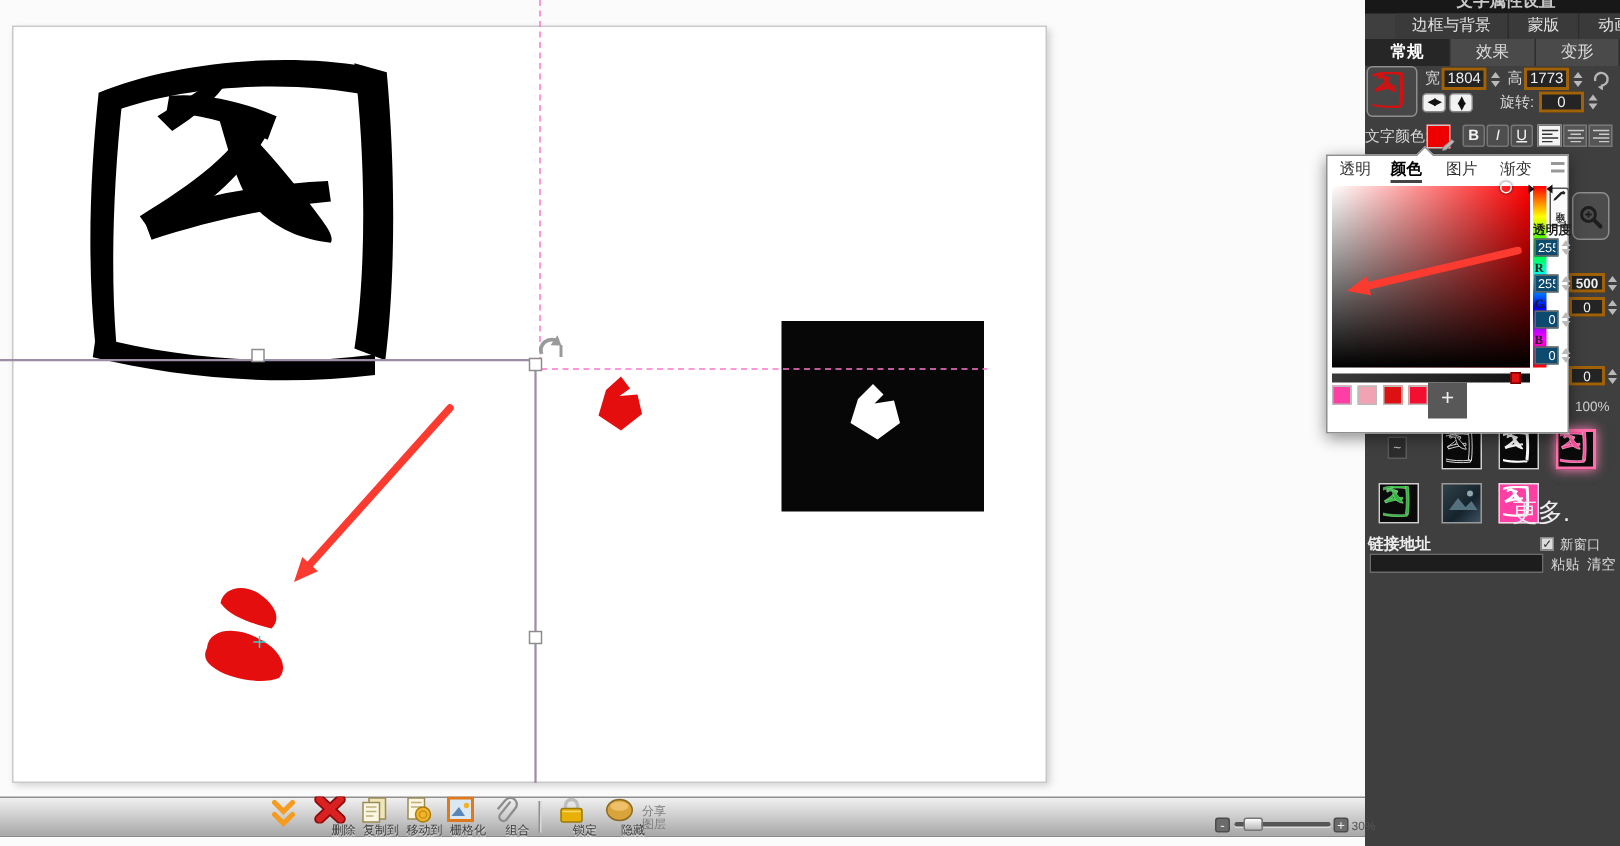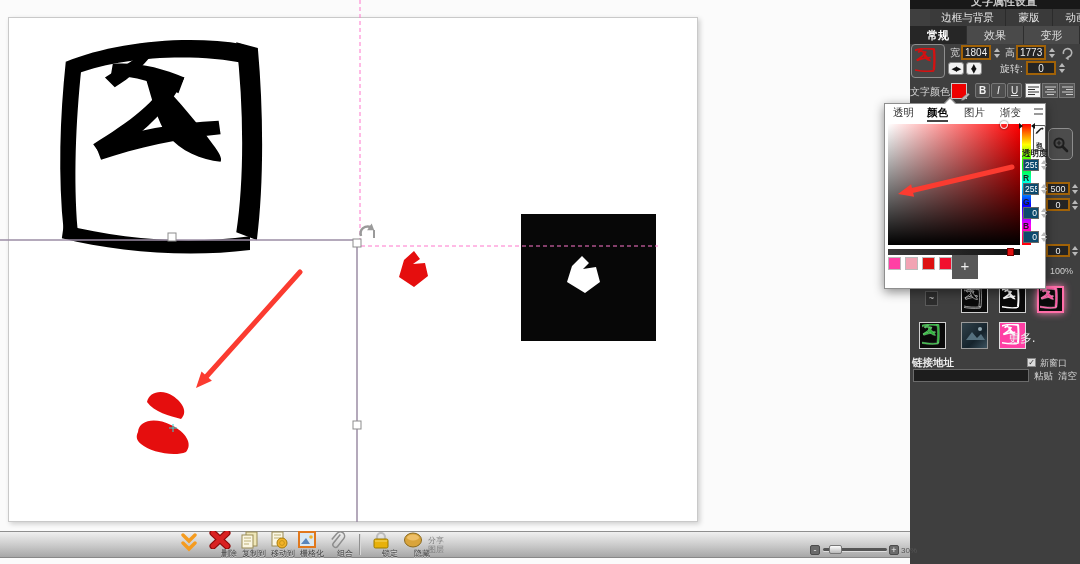--- a/index.html
+++ b/index.html
@@ -67,21 +67,21 @@
              box-shadow:0 0 2px rgba(0,0,0,.8);z-index:53;}
   .hue-bar{left:1022px;top:124px;width:9px;height:121px;z-index:52;
      background:linear-gradient(#f00,#ff0 17%,#0f0 34%,#0ff 50%,#00f 67%,#f0f 84%,#f00);}
   .hue-mark{left:1019px;top:123px;width:0;height:0;border-top:3px solid transparent;border-bottom:3px solid transparent;
             border-left:4px solid #111;z-index:53;}
   .hue-mark2{left:1031px;top:123px;width:0;height:0;border-top:3px solid transparent;border-bottom:3px solid transparent;
             border-right:4px solid #111;z-index:53;}
   .eyedrop-btn{left:1033px;top:125px;width:13px;height:26px;background:#fafafa;border:1px solid #555;
                border-radius:2px;z-index:52;display:flex;flex-direction:column;align-items:center;padding-top:1px;}
   .eyedrop-btn .vtext{writing-mode:vertical-rl;font-size:7px;color:#222;letter-spacing:0;line-height:9px;}
-  .pick-label{position:absolute;font-size:8.5px;font-weight:bold;color:#1c1c1c;z-index:52;white-space:nowrap;}
+  .pick-label{position:absolute;font-size:8.5px;font-weight:bold;color:#1c1c1c;z-index:52;white-space:nowrap;font-family:Liberation Serif, serif;}
   .pick-num{position:absolute;background:#0c4a6e;border:1px solid #666;color:#fff;font-size:8.5px;
             text-align:right;padding:0 1px;z-index:52;}
   .alpha-bar{left:888px;top:249px;width:132px;height:6px;background:linear-gradient(to right,#3a3a3a,#111);z-index:52;}
   .alpha-handle{left:1007px;top:248px;width:7px;height:8px;background:#e01111;border:1px solid #7a0000;z-index:53;}
   .swatch{position:absolute;top:257px;width:13px;height:13px;border:1px solid #bbb;z-index:52;}
   .add-swatch{left:952px;top:255px;width:26px;height:24px;background:#585858;color:#eee;font-size:15px;
               line-height:22px;text-align:center;z-index:52;}
   .pin-icon{left:1034px;top:108px;width:9px;height:7px;z-index:52;
             border-top:2px solid #999;border-bottom:2px solid #999;}
   
@@ -89,21 +89,21 @@
                border-radius:5px;display:flex;align-items:center;justify-content:center;}
   .pct-label{left:1050px;top:266px;font-size:9px;color:#cfcfcf;}
   
   .preset{position:absolute;width:27px;height:27px;background:#0a0a0a;border:1px solid #cfcfcf;
           display:flex;align-items:center;justify-content:center;}
   .preset.glow{border:2px solid #ff6ea8;box-shadow:0 0 7px #ff7fb5;}
   .preset.pinkbg{background:#ff3fa4;border:1px solid #e0e0e0;}
   .preset.imgbg{background:linear-gradient(135deg,#30414a,#15232c 60%,#3c5360);border:1px solid #9a9a9a;}
   .preset-scroll{left:925px;top:291px;width:13px;height:15px;background:#2d2d2d;border:1px solid #5a5a5a;
                  color:#cfcfcf;font-size:9px;line-height:13px;text-align:center;}
-  .more-lbl{left:1008px;top:330px;font-size:12px;color:#ececec;text-align:right;}
+  .more-lbl{left:1008px;top:330px;font-size:17px;color:#ececec;text-align:right;}
   .link-label{left:912px;top:356px;font-size:10.5px;font-weight:bold;color:#ececec;}
   .checkbox{left:1027px;top:358px;width:9px;height:9px;background:#dcdcdc;border:1px solid #888;
             font-size:8px;line-height:8px;text-align:center;color:#333;}
   .newwin{left:1040px;top:357px;font-size:9px;color:#d6d6d6;}
   .link-input{left:913px;top:369px;width:116px;height:13px;background:#1d1d1d;border:1px solid #6b6b6b;}
   .paste-clear{position:absolute;font-size:9.5px;color:#d8d8d8;}
   svg{display:block;}
 </style>
 </head>
 <body>
@@ -319,21 +319,21 @@
     </svg>
     </div>
 
   <div class="abs magnify-btn">
     <svg width="17" height="17" viewBox="0 0 17 17">
       <circle cx="7" cy="7" r="4.6" fill="none" stroke="#1e1e1e" stroke-width="2"></circle>
       <path d="M10.5,10.5 L15,15" stroke="#1e1e1e" stroke-width="2.6" stroke-linecap="round"></path>
       <path d="M7,4.8 v4.4 M4.8,7 h4.4" stroke="#1e1e1e" stroke-width="1.2"></path>
     </svg>
   </div>
-  <input class="num" style="left: 1046px; top: 182px; width: 24px; height: 13px; font-size: 9px;" value="500">
+  <input class="num" style="left: 1046px; top: 182px; width: 24px; height: 13px; font-size: 9px; font-weight: bold;" value="500">
   <div class="sp" style="left:1070px;top:182px;height:13px">
     <i class="tri-up"></i>
       <i class="tri-down"></i>
     </div>
   <input class="num" style="left: 1046px; top: 198px; width: 24px; height: 13px; font-size: 9px;" value="0">
   <div class="sp" style="left:1070px;top:198px;height:13px">
     <i class="tri-up"></i>
       <i class="tri-down"></i>
     </div>
   <input class="num" style="left: 1046px; top: 244px; width: 24px; height: 13px; font-size: 9px;" value="0">

